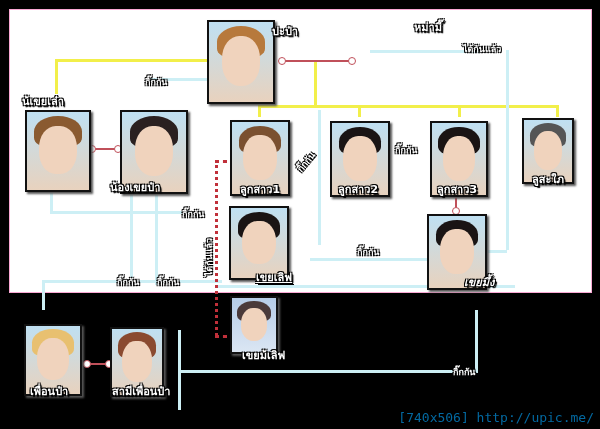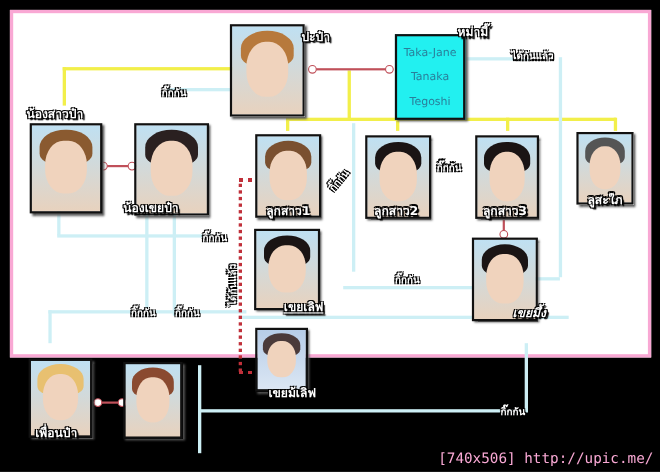--- a/index.html
+++ b/index.html
@@ -1,18 +1,18 @@
 <!DOCTYPE html>
 <html><head>
 <meta charset="utf-8">
 <style>
   html,body{margin:0;padding:0;}
   body{width:600px;height:429px;background:#000;position:relative;overflow:hidden;font-family:"DejaVu Sans",sans-serif;}
-  .canvas{position:absolute;left:9px;top:9px;width:583px;height:316px;background:#fff;border:3px solid #f9a8d4;box-sizing:border-box;}
-  .footer{position:absolute;right:6px;bottom:4px;color:#f9a8d4;font-family:"DejaVu Sans Mono",monospace;font-size:13px;}
+  .canvas{position:absolute;left:9px;top:9px;width:583px;height:284px;background:#fff;border:1px solid #f9a8d4;box-sizing:border-box;}
+  .footer{position:absolute;right:6px;bottom:4px;color:#0369a1;font-family:"DejaVu Sans Mono",monospace;font-size:13px;}
   .line{position:absolute;}
   .ly{background:#f2ef4a;}
   .lc{background:#cdeff5;}
   .lr{background:#c0505a;}
   .lrd{border-left:3px dotted #c0303a;}
   .photo{position:absolute;border:2px solid #111;box-shadow:2px 2px 2px #555;background:linear-gradient(#bfe0f2,#e8d2be);overflow:hidden;}
   .photo .face{position:absolute;left:20%;top:18%;width:60%;height:62%;border-radius:45%;background:#f0d3bd;}
   .photo .hair{position:absolute;left:12%;top:5%;width:76%;height:40%;border-radius:50% 50% 30% 30%;}
   .tag{position:absolute;font-size:11px;font-weight:bold;color:#fff;text-shadow:-1px -1px 0 #000,1px -1px 0 #000,-1px 1px 0 #000,1px 1px 0 #000,2px 2px 1px #000;white-space:nowrap;}
   .mini{position:absolute;font-size:9px;font-weight:bold;color:#fff;text-shadow:-1px -1px 0 #000,1px -1px 0 #000,-1px 1px 0 #000,1px 1px 0 #000;white-space:nowrap;}
@@ -64,28 +64,23 @@
   <div class="line lrd" style="left:205px;top:150px;width:0;height:176px;"></div>
   <div class="line lrd" style="left:205px;top:150px;width:12px;height:0;border-left:none;border-top:3px dotted #c0303a;"></div>
   <div class="line lrd" style="left:205px;top:325px;width:12px;height:0;border-left:none;border-top:3px dotted #c0303a;"></div>
 
   <div class="photo" style="left:197px;top:10px;width:64px;height:80px;">
       <div class="hair" style="background:#b7793c;"></div>
       <div class="face"></div>
     </div>
   <div class="tag" style="left:262px;top:12px;">ปะป๋า</div>
 
-  <div class="cyanbox">
-    <span>Taka-Jane</span>
-    <span>Tanaka</span>
-    <span>Tegoshi</span>
-  </div>
   <div class="tag" style="left:404px;top:8px;">หม่ามี๊</div>
 
-  <div class="tag" style="left:12px;top:82px;">น้องสาวป๋า</div>
+  <div class="tag" style="left:12px;top:82px;">น้เขยเล๋า</div>
   <div class="photo" style="left:15px;top:100px;width:62px;height:78px;">
       <div class="hair" style="background:#8a5a30;"></div>
       <div class="face"></div>
     </div>
 
   <div class="photo" style="left:110px;top:100px;width:64px;height:80px;">
       <div class="hair" style="background:#2a2020;"></div>
       <div class="face"></div>
     </div>
   <div class="tag" style="left:100px;top:168px;font-family:Liberation Serif, serif;">น้องเขยป๋า</div>
@@ -135,20 +130,21 @@
   <div class="photo" style="left:14px;top:314px;width:54px;height:68px;">
       <div class="hair" style="background:#e8c070;"></div>
       <div class="face"></div>
     </div>
   <div class="tag" style="left:20px;top:372px;">เพื่อนป๋า</div>
 
   <div class="photo" style="left:100px;top:317px;width:50px;height:66px;">
       <div class="hair" style="background:#8a4a30;"></div>
       <div class="face"></div>
     </div>
+  <div class="tag" style="left:102px;top:372px;">สามีเพื่อนป๋า</div>
 
   <div class="mini" style="left:135px;top:65px;">กิ๊กกัน</div>
   <div class="mini" style="left:453px;top:32px;">ได้กันแล้ว</div>
   <div class="mini" style="left:285px;top:145px;transform:rotate(-50deg);">กิ๊กกัน</div>
   <div class="mini" style="left:385px;top:133px;">กิ๊กกัน</div>
   <div class="mini" style="left:172px;top:197px;">กิ๊กกัน</div>
   <div class="mini" style="left:180px;top:240px;transform:rotate(-90deg);">ได้กันแล้ว</div>
   <div class="mini" style="left:347px;top:235px;">กิ๊กกัน</div>
   <div class="mini" style="left:107px;top:265px;">กิ๊กกัน</div>
   <div class="mini" style="left:147px;top:265px;">กิ๊กกัน</div>

